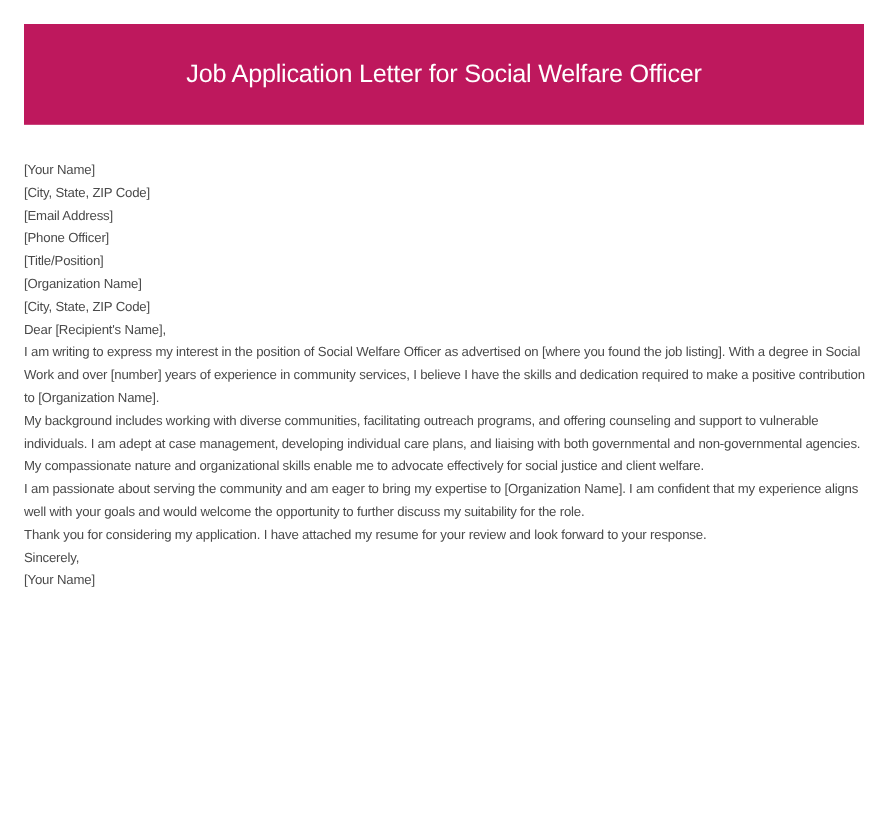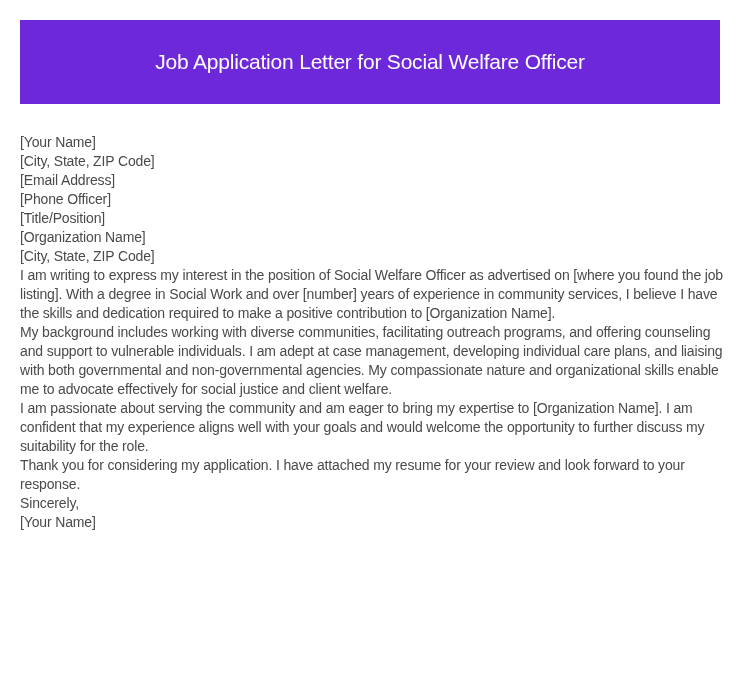--- a/index.html
+++ b/index.html
@@ -13,40 +13,40 @@
       position: relative;
       overflow: hidden;
       font-family: "Liberation Sans", sans-serif;
     }
     .header-banner {
       position: absolute;
       left: 20px;
       top: 20px;
       width: 700px;
       height: 84px;
-      background: #6d28d9;
+      background: #be185d;
       display: flex;
       align-items: center;
       justify-content: center;
     }
     .header-title {
       color: #ffffff;
       font-size: 21px;
       font-family: "Liberation Sans", sans-serif;
       letter-spacing: -0.2px;
       margin: 0;
       font-weight: normal;
     }
     .letter-body {
       position: absolute;
       left: 20px;
       top: 133px;
       width: 704px;
       color: #4a4a4a;
-      font-size: 14px;
+      font-size: 11px;
       line-height: 19px;
       letter-spacing: -0.15px;
     }
     .letter-line {
       display: block;
       margin: 0;
       white-space: normal;
     }
   </style>
 </head>
@@ -61,19 +61,20 @@
     <span class="letter-line">[Your Name]</span>
     <span class="letter-line">[City, State, ZIP Code]</span>
     <span class="letter-line">[Email Address]</span>
     <span class="letter-line">[Phone Officer]</span>
   </div>
   <div>
     <span class="letter-line">[Title/Position]</span>
     <span class="letter-line">[Organization Name]</span>
     <span class="letter-line">[City, State, ZIP Code]</span>
   </div>
+  <span class="letter-line">Dear [Recipient's Name],</span>
   <p class="letter-line">I am writing to express my interest in the position of Social Welfare Officer as advertised on [where you found the job listing]. With a degree in Social Work and over [number] years of experience in community services, I believe I have the skills and dedication required to make a positive contribution to [Organization Name].</p>
   <p class="letter-line">My background includes working with diverse communities, facilitating outreach programs, and offering counseling and support to vulnerable individuals. I am adept at case management, developing individual care plans, and liaising with both governmental and non-governmental agencies. My compassionate nature and organizational skills enable me to advocate effectively for social justice and client welfare.</p>
   <p class="letter-line">I am passionate about serving the community and am eager to bring my expertise to [Organization Name]. I am confident that my experience aligns well with your goals and would welcome the opportunity to further discuss my suitability for the role.</p>
   <p class="letter-line">Thank you for considering my application. I have attached my resume for your review and look forward to your response.</p>
   <span class="letter-line">Sincerely,</span>
   <span class="letter-line">[Your Name]</span>
 </div>
 
 </body></html>

